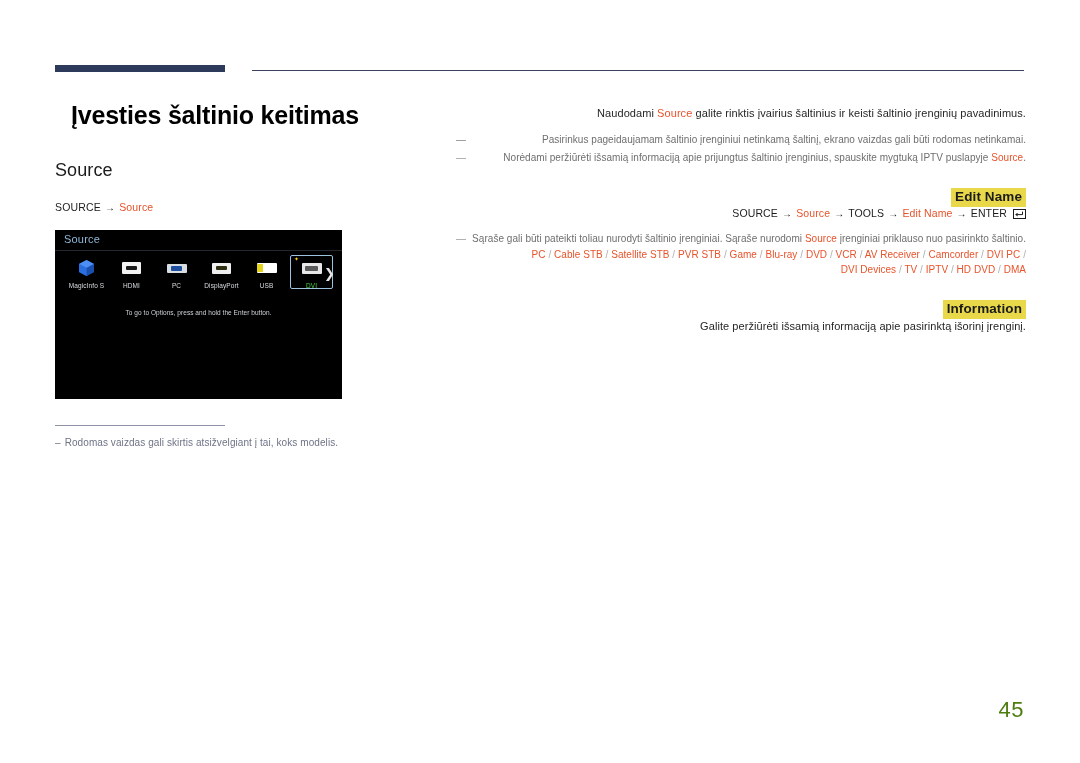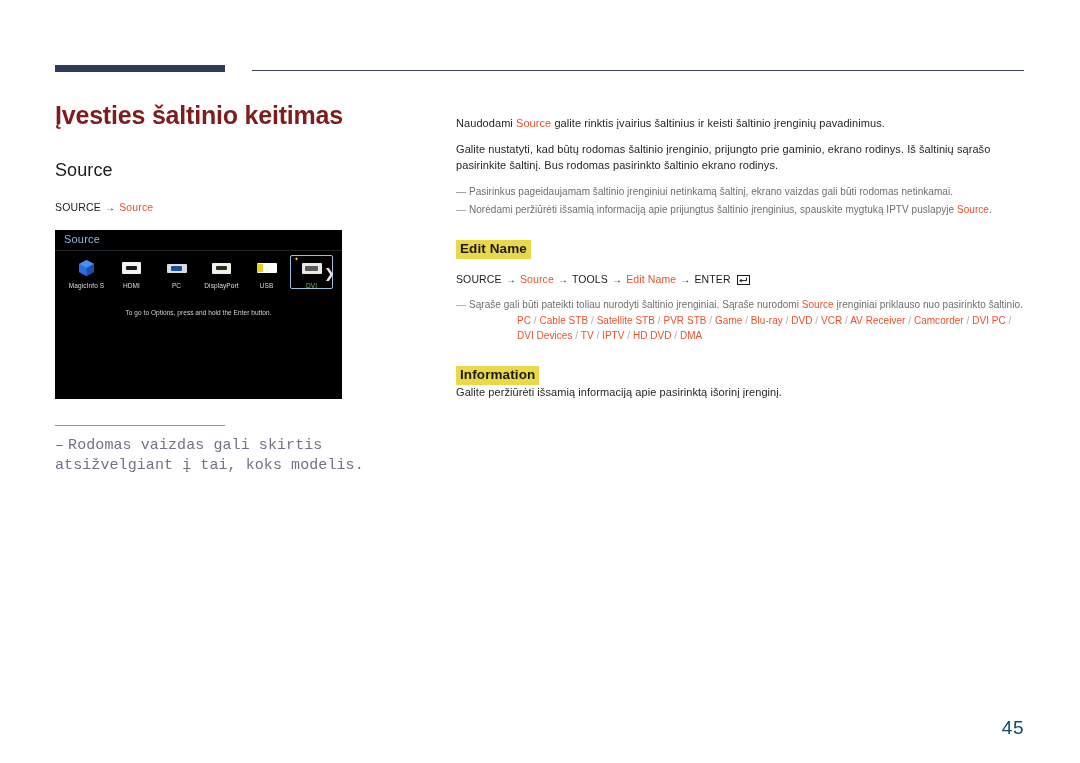--- a/index.html
+++ b/index.html
@@ -33,24 +33,24 @@
 
   
   .left-col {
     position: absolute;
     left: 55px; top: 92px;
     width: 372px;
   }
   .chapter-title {
     font-size: 25px;
     font-weight: 600;
-    color: #7f1d1d;
+    color: #000000;
     letter-spacing: -0.2px;
     line-height: 1.2;
-    margin: 0 0 0 0;
+    margin: 0 0 0 16px;
     padding-top: 8px;
   }
   .section-title {
     font-size: 18px;
     font-weight: 400;
     color: #1c1c1c;
     margin: 30px 0 0 0;
     letter-spacing: 0.1px;
   }
   .path-line {
@@ -216,33 +216,33 @@
     position: absolute;
     left: 55px; top: 425px;
     width: 380px;
   }
   .fn-rule {
     width: 170px; height: 1px;
     background: #8e93a8;
     margin-bottom: 10px;
   }
   .fn-text {
-    font-size: 15px;
+    font-size: 10px;
     color: #6f7386;
     letter-spacing: 0.08px;
     line-height: 1.3;
-    font-family: Liberation Mono, monospace;
   }
   .fn-dash { margin-right: 4px; }
 
   
   .right-col {
     position: absolute;
-    left: 456px; top: 116px;
+    left: 456px; top: 106px;
     width: 570px;
+    text-align: right;
   }
   .body-p {
     font-size: 11px;
     color: #262626;
     line-height: 1.45;
     margin: 0 0 10px 0;
     letter-spacing: 0.07px;
   }
   .body-p .hl { color: #e8532b; }
 
@@ -277,38 +277,37 @@
     font-size: 13.5px;
     font-weight: 600;
     padding: 2px 4px 3px 4px;
     letter-spacing: 0.1px;
     margin: 20px 0 0 0;
   }
   .subhead-wrap { line-height: 1; }
   .menu-path {
     font-size: 10.5px;
     color: #1c1c1c;
-    margin-top: 14px;
     margin-bottom: 10px;
     letter-spacing: 0.12px;
     white-space: nowrap;
   }
   .menu-path .hl { color: #e8532b; }
   .enter-key {
     display: inline-block;
     vertical-align: -2px;
     margin-left: 3px;
   }
 
   
   .page-num {
     position: absolute;
-    right: 56px; bottom: 24px;
-    font-size: 19px;
-    color: #0c4a6e;
+    right: 56px; bottom: 40px;
+    font-size: 22px;
+    color: #4d7c0f;
     letter-spacing: 0.5px;
   }
 </style>
 </head>
 <body>
 
 <div class="page">
 
   <div class="rule-thick"></div>
   <div class="rule-thin"></div>
@@ -391,21 +390,20 @@
     <div class="fn-rule"></div>
     <div class="fn-text">
       <span class="fn-dash">–</span><span>Rodomas vaizdas gali skirtis atsižvelgiant į tai, koks modelis.</span>
     </div>
   </div>
 
   <div class="right-col">
 
     <p class="body-p"><span>Naudodami </span><span class="hl">Source</span><span> galite rinktis įvairius šaltinius ir keisti šaltinio įrenginių pavadinimus.</span></p>
 
-    <p class="body-p">Galite nustatyti, kad būtų rodomas šaltinio įrenginio, prijungto prie gaminio, ekrano rodinys. Iš šaltinių sąrašo pasirinkite šaltinį. Bus rodomas pasirinkto šaltinio ekrano rodinys.</p>
 
     <div class="note">
       <span class="dashmark">—</span>
     </div>
 
     <div class="note">
       <span class="dashmark">—</span>
       <span>Pasirinkus pageidaujamam šaltinio įrenginiui netinkamą šaltinį, ekrano vaizdas gali būti rodomas netinkamai.</span>
     </div>
 

